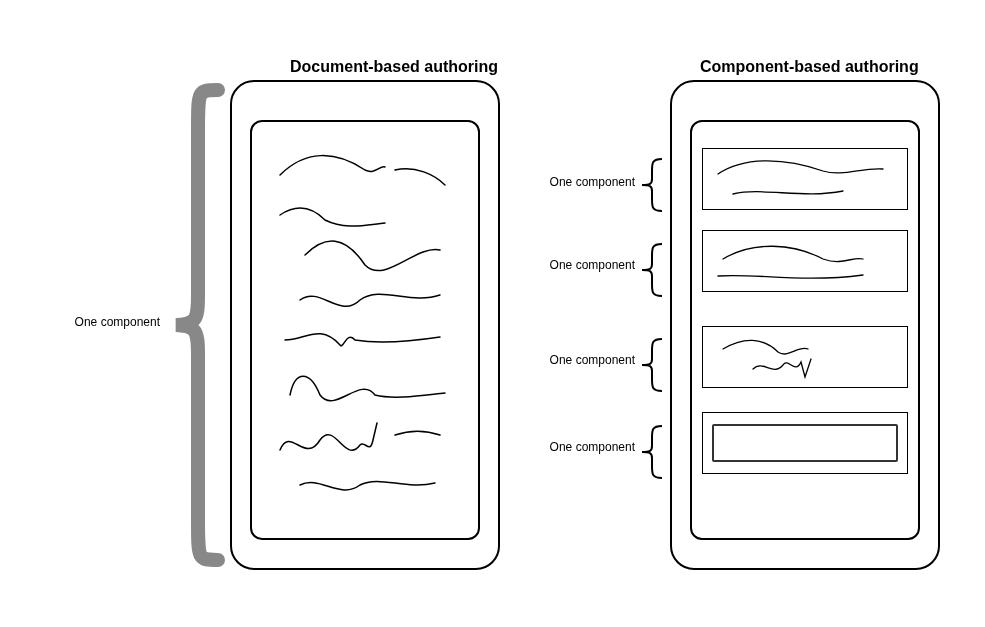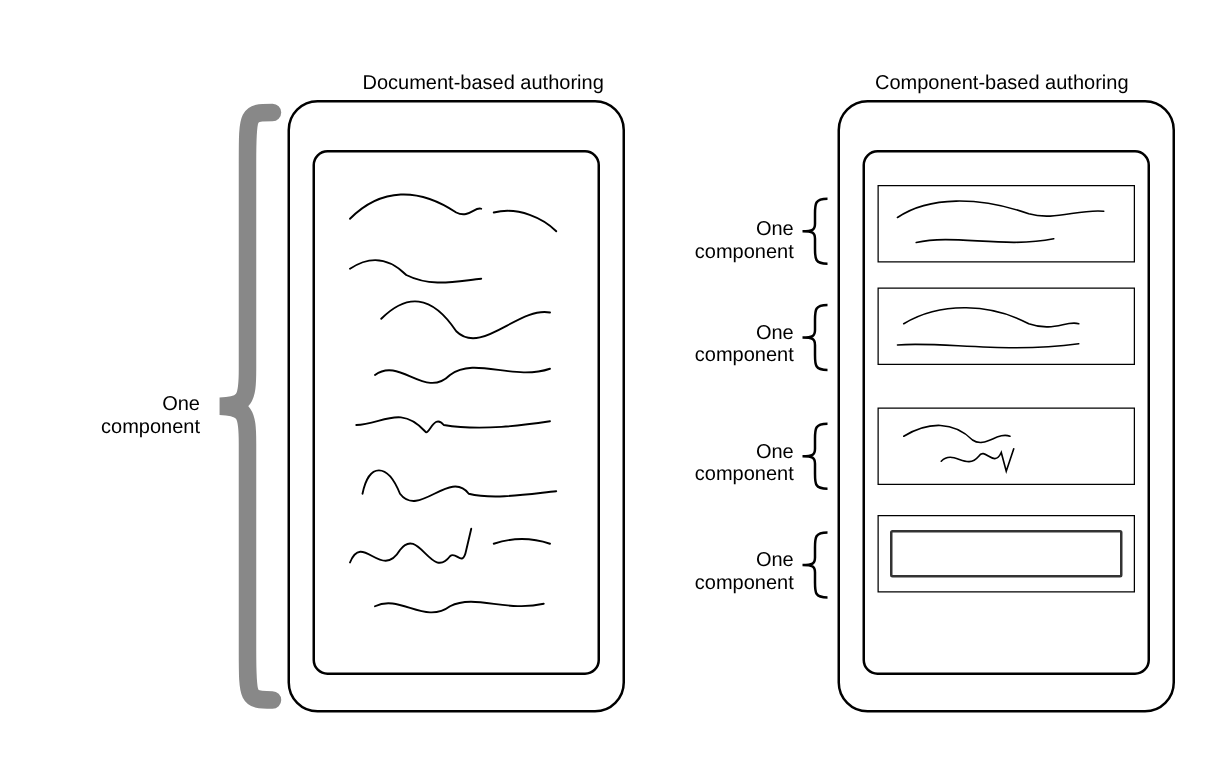--- a/index.html
+++ b/index.html
@@ -6,21 +6,21 @@
     body {
       width: 985px;
       height: 627px;
       background: white;
       font-family: Arial, sans-serif;
       position: relative;
     }
     .title {
       position: absolute;
       font-size: 16px;
-      font-weight: normal;
+      font-weight: bold;
       color: #000;
     }
     .title-left { left: 290px; top: 58px; }
     .title-right { left: 700px; top: 58px; text-align: right; }
     
     .device {
       position: absolute;
       border: 2.5px solid #000;
       border-radius: 24px;
       background: white;
@@ -43,21 +43,21 @@
     .squiggle-left { left: 265px; top: 145px; width: 200px; height: 370px; }
     
     .big-brace {
       position: absolute;
       left: 168px;
       top: 80px;
     }
     
     .label {
       position: absolute;
-      font-size: 16px;
+      font-size: 12px;
       color: #000;
       text-align: right;
     }
     .label-big { left: 60px; top: 315px; width: 100px; }
     .label-1 { left: 540px; top: 175px; width: 95px; }
     .label-2 { left: 540px; top: 258px; width: 95px; }
     .label-3 { left: 540px; top: 353px; width: 95px; }
     .label-4 { left: 540px; top: 440px; width: 95px; }
     
     .small-brace {

